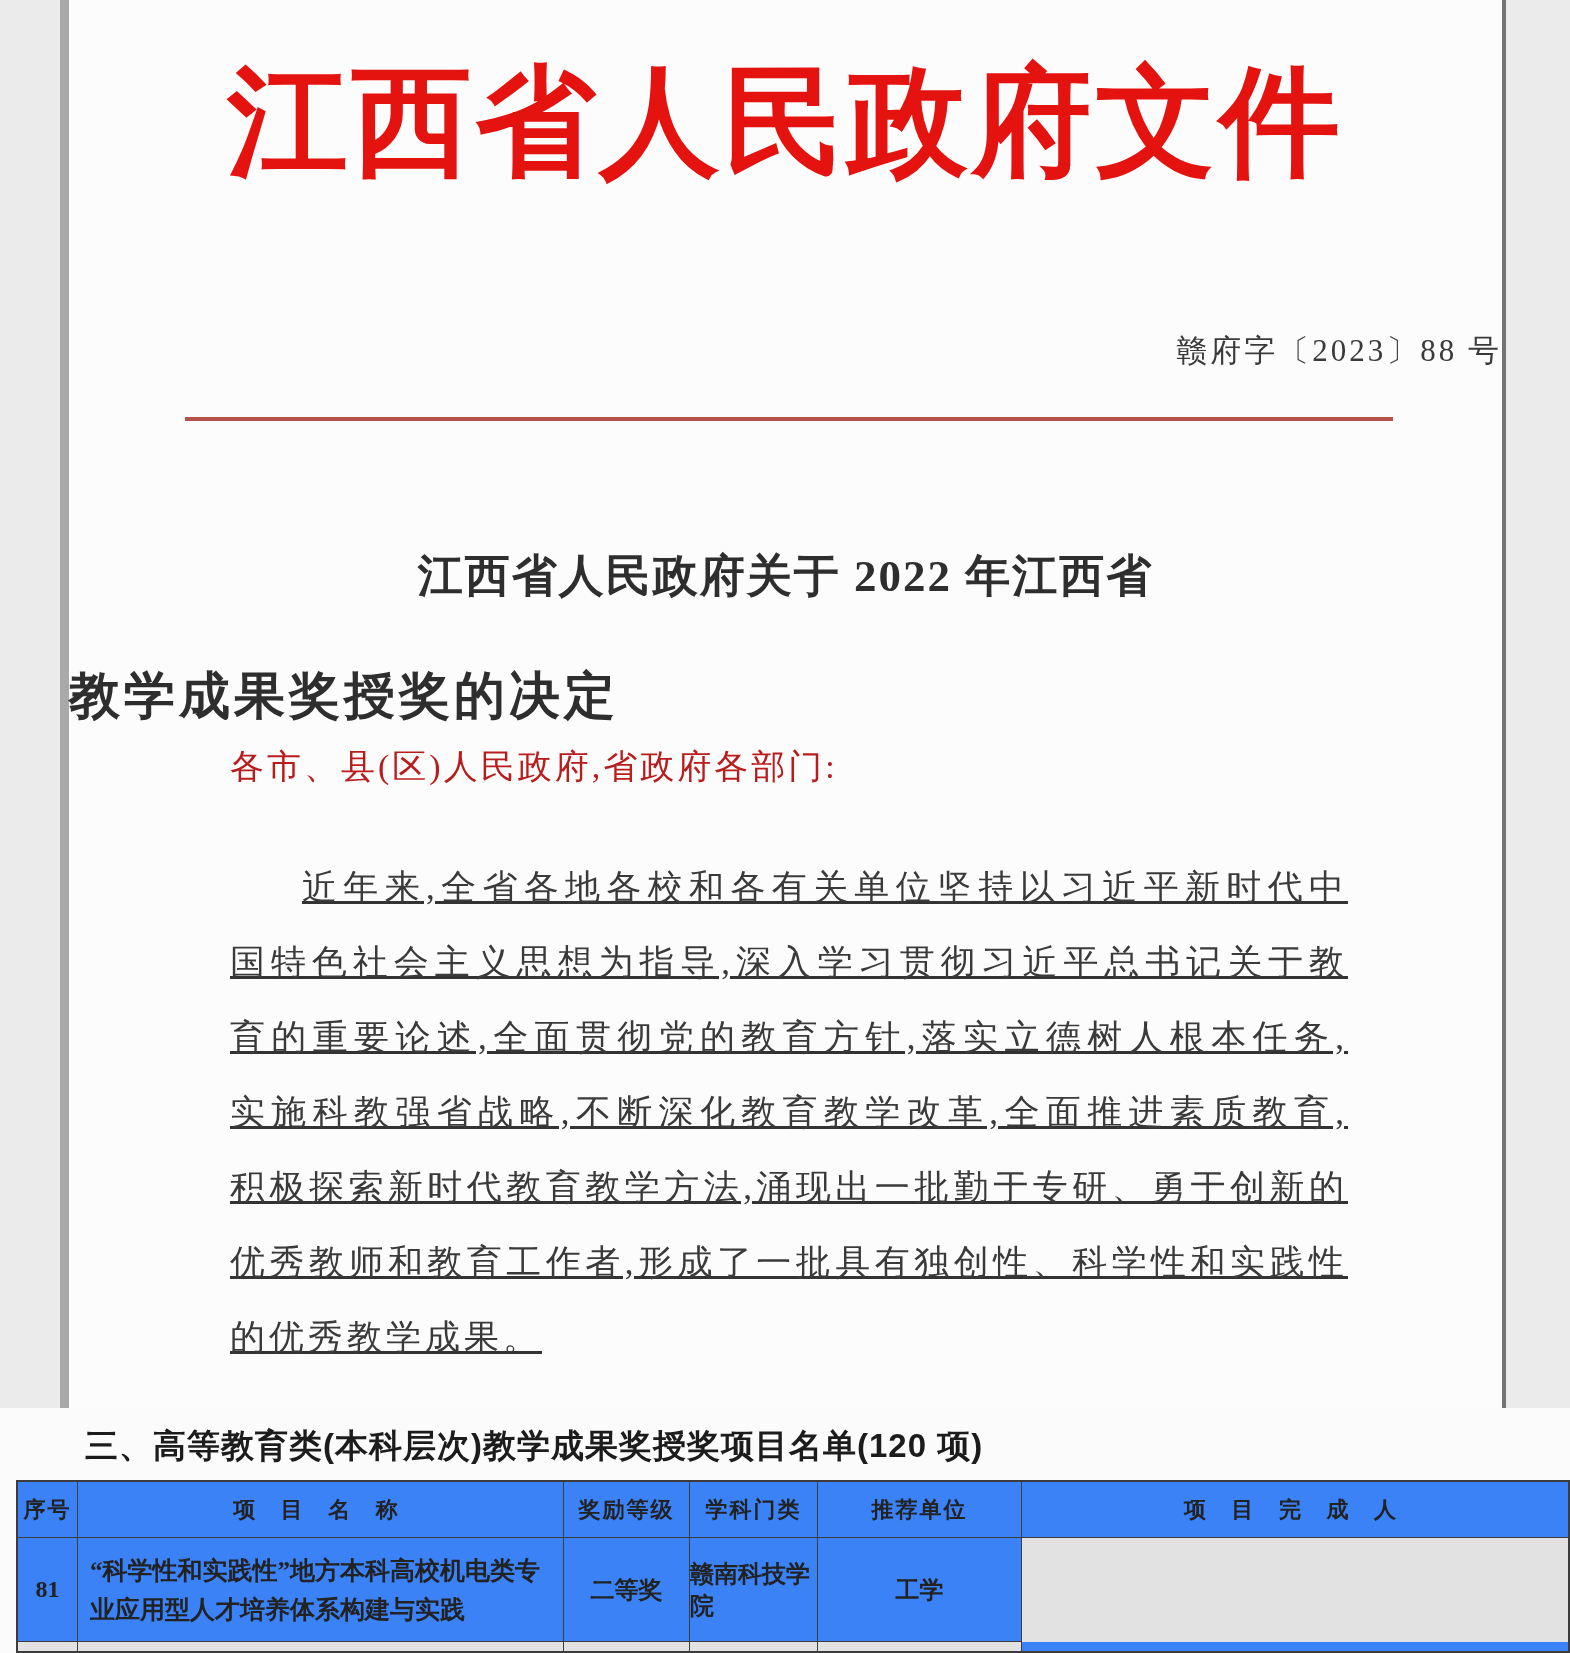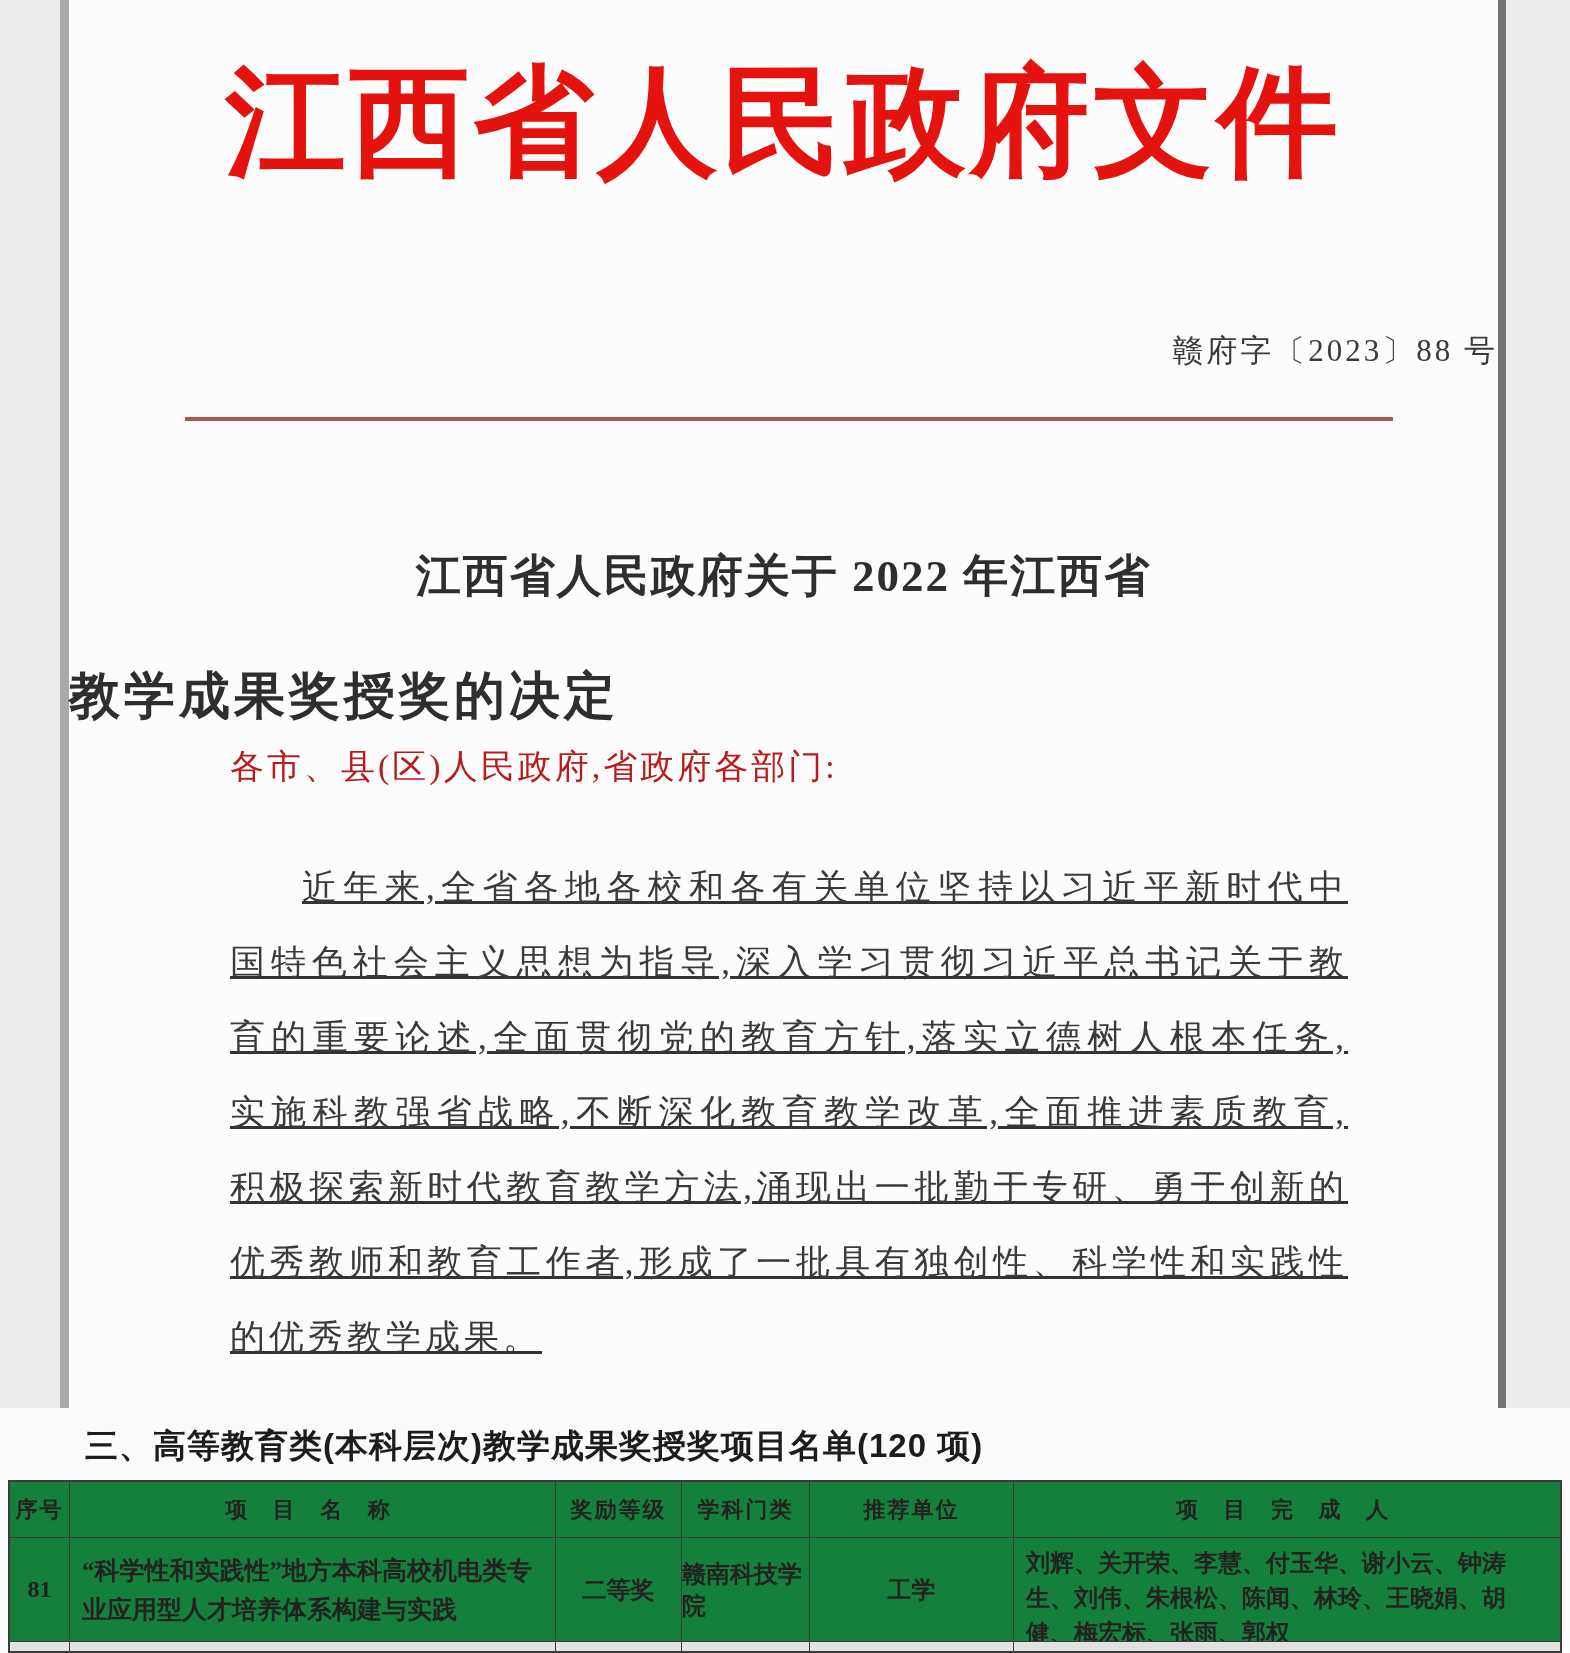--- a/index.html
+++ b/index.html
@@ -8,21 +8,21 @@
     position:relative; width:1570px; height:1653px;
     background:#ebebeb; overflow:hidden;
     font-family:"Liberation Serif","DejaVu Serif",serif;
     color:#333;
   }
   
   .doc {
     position:absolute; left:60px; top:0; width:1446px; height:1408px;
     background:#fcfcfc;
     border-left:9px solid #a9a9a9;
-    border-right:8px solid #737373;
+    border-right:4px solid #737373;
   }
   .doc-header-title {
     position:absolute; left:0; top:42px; width:100%;
     text-align:center; font-size:120px; font-weight:bold;
     letter-spacing:4px; color:#e41310; white-space:nowrap;
   }
   .doc-number {
     position:absolute; left:0; top:330px; width:100%;
     text-align:right; font-size:31px; color:#3a3a3a; letter-spacing:3px;
   }
@@ -59,25 +59,25 @@
     position:absolute; left:0; top:1408px; width:1570px; height:245px;
     background:#fbfbfb;
   }
   .section-heading {
     position:absolute; left:85px; top:16px;
     font-family:"Liberation Sans","DejaVu Sans",sans-serif;
     font-size:33px; font-weight:bold; color:#1c1c1c; letter-spacing:1px;
     white-space:nowrap;
   }
   .tbl {
-    position:absolute; left:8px; top:72px; width:1554px; height:173px;
+    position:absolute; left:16px; top:72px; width:1554px; height:173px;
     display:grid;
     grid-template-columns:60px 486px 126px 128px 204px auto;
     grid-template-rows:56px 104px auto;
-    border:2px solid #3c3c3c; background:#15803d; overflow:hidden;
+    border:2px solid #3c3c3c; background:#3b82f6; overflow:hidden;
   }
   .cell {
     border-right:1px solid #3c3c3c; border-bottom:1px solid #3c3c3c;
     display:flex; align-items:center; justify-content:center;
     color:#222; overflow:hidden;
   }
   .cell:nth-child(6n) { border-right:none; }
   .th { font-size:22px; font-weight:bold; letter-spacing:2px; }
   .th.wide { letter-spacing:10px; }
   .td { font-size:24px; font-weight:bold; }
@@ -129,21 +129,20 @@
       <div class="cell th">奖励等级</div>
       <div class="cell th">学科门类</div>
       <div class="cell th">推荐单位</div>
       <div class="cell th wide">项 目 完 成 人</div>
 
       <div class="cell td">81</div>
       <div class="cell td project">“科学性和实践性”地方本科高校机电类专业应用型人才培养体系构建与实践</div>
       <div class="cell td">二等奖</div>
       <div class="cell td">赣南科技学院</div>
       <div class="cell td">工学</div>
-      <div class="cell td members">刘辉、关开荣、李慧、付玉华、谢小云、钟涛生、刘伟、朱根松、陈闻、林玲、王晓娟、胡健、梅宏标、张雨、郭权</div>
 
       <div class="cell stub"></div>
       <div class="cell stub"></div>
       <div class="cell stub"></div>
       <div class="cell stub"></div>
       <div class="cell stub"></div>
       <div class="cell stub"></div>
     </div>
   </div>
 

